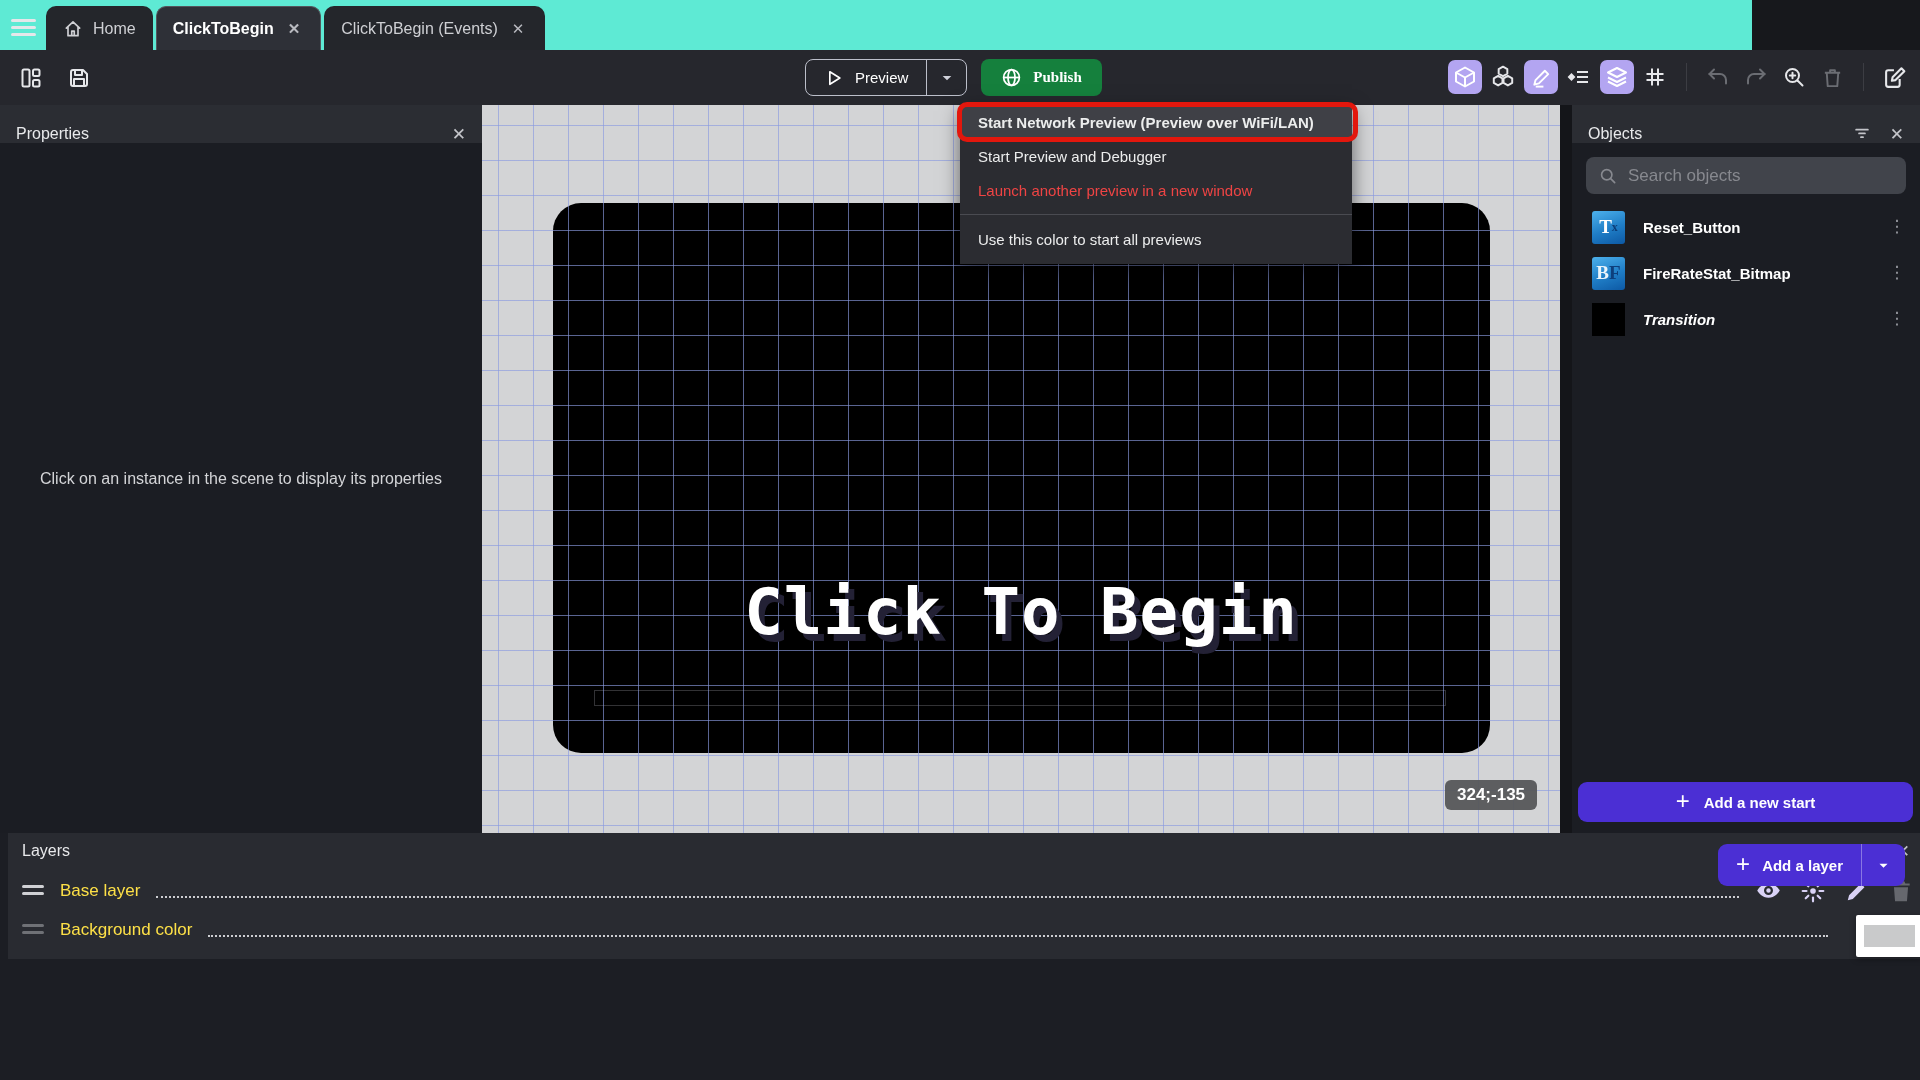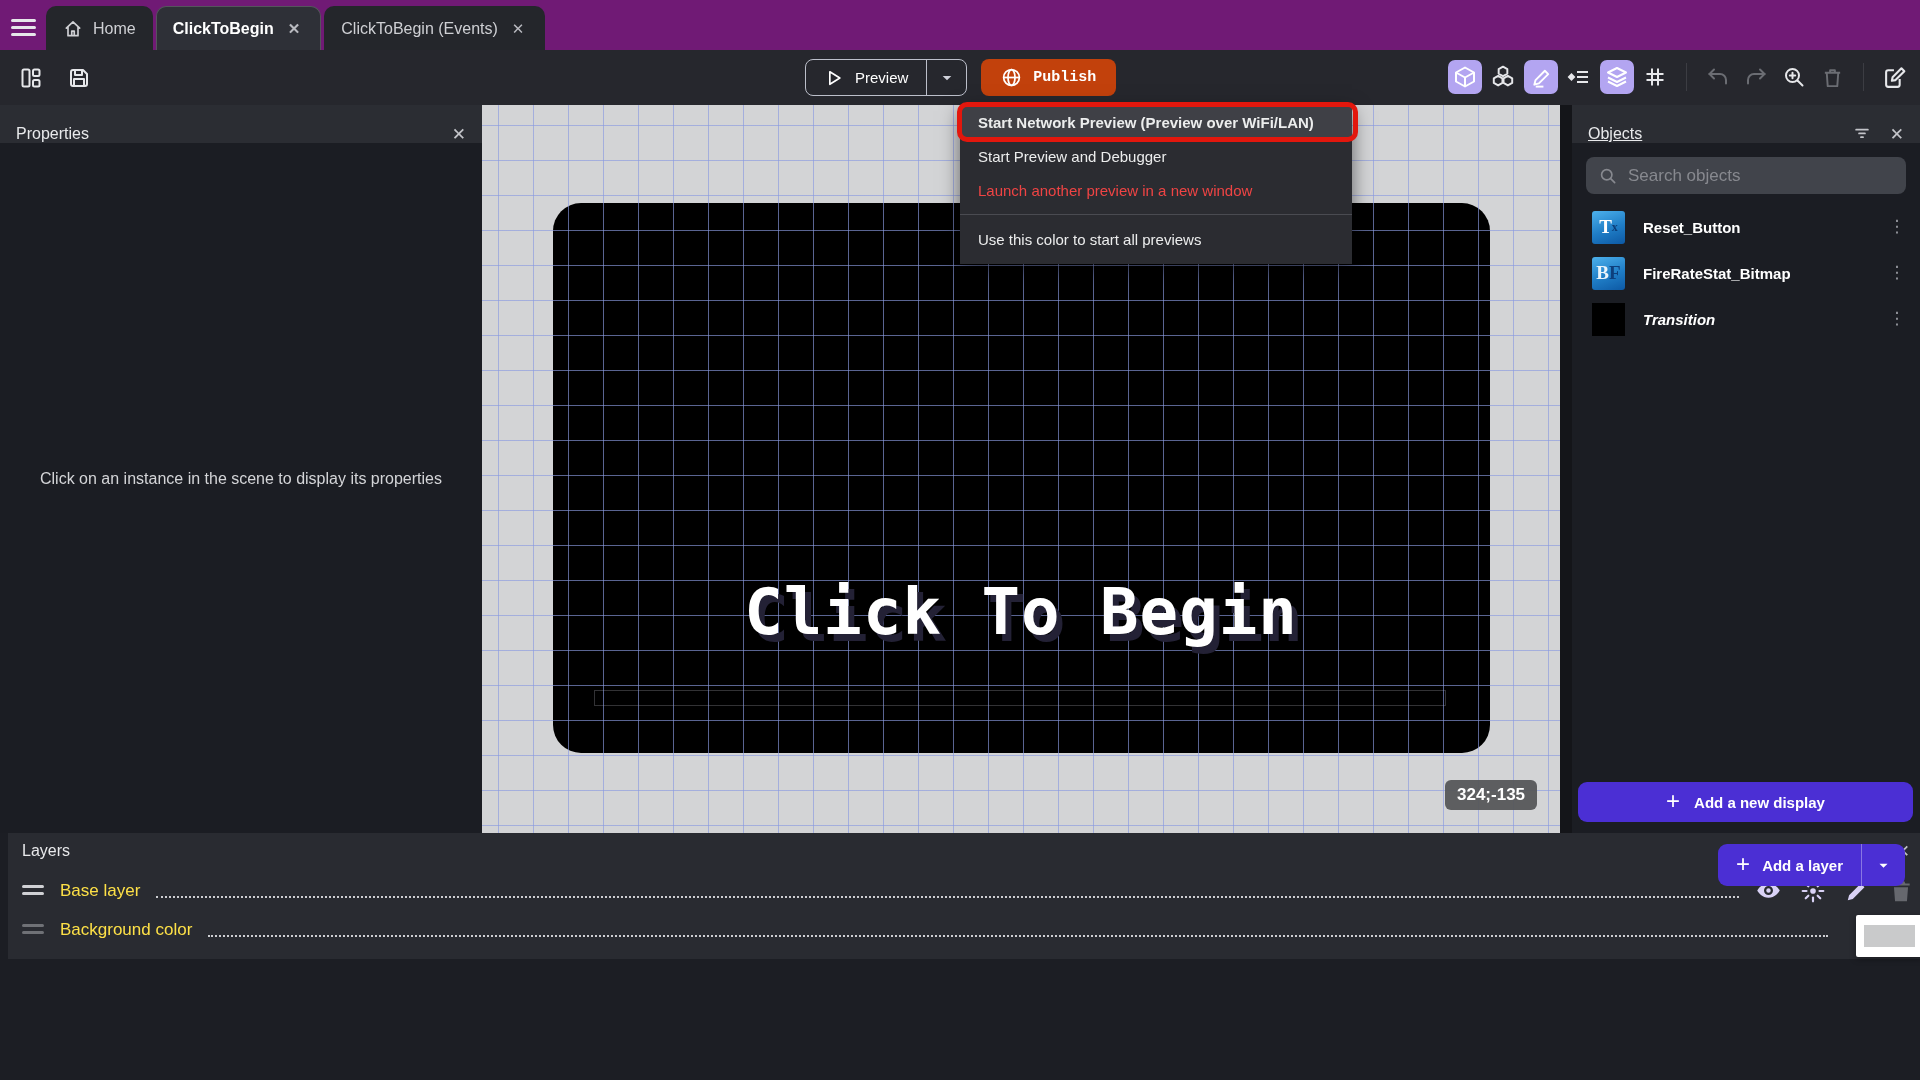--- a/index.html
+++ b/index.html
@@ -1,21 +1,21 @@
 <!DOCTYPE html>
 <html><head>
 <meta charset="utf-8">
 <style>
   * { margin:0; padding:0; box-sizing:border-box; }
   html,body { width:1920px; height:1080px; background:#141519; overflow:hidden;
     font-family:"Liberation Sans", sans-serif; -webkit-font-smoothing:antialiased; }
   .app { position:relative; width:1920px; height:1080px; background:#17181c; }
 
   
-  .tabbar { position:absolute; left:0; top:0; width:1920px; height:50px; background:#701a75;
+  .tabbar { position:absolute; left:0; top:0; width:1752px; height:50px; background:#5eead4;
     display:flex; align-items:flex-end; }
   .hamburger { width:46px; height:44px; display:flex; align-items:center; justify-content:center;
     cursor:pointer; align-self:center; margin-top:4px; }
   .hamburger .bars { width:25px; height:17px; display:flex; flex-direction:column; justify-content:space-between; }
   .hamburger .bars i { display:block; height:3px; border-radius:2px; background:#e6e7ea; }
   .tab { height:44px; display:flex; align-items:center; gap:10px; padding:0 16px;
     background:#24262b; color:#cfd0d4; font-size:16px; border-radius:10px 10px 0 0; cursor:pointer;
     border:1px solid transparent; border-bottom:none; margin-right:3px; }
   .tab.active { background:#2e3037; color:#ffffff; font-weight:bold; border-color:#54555c; }
   .tab .close { font-size:15px; color:#b9bac0; padding:2px 4px; cursor:pointer; line-height:1; }
@@ -29,22 +29,22 @@
     border-radius:7px; cursor:pointer; color:#e6e7ea; }
   .tb-btn.active { background:#b3a5f1; color:#ffffff; }
   .tb-btn.disabled { color:#6b6d73; }
   .tb-center { position:absolute; left:805px; top:9px; display:flex; gap:14px; }
   .preview-split { display:flex; height:37px; border:1px solid #bcbfca; border-radius:8px; overflow:hidden; }
   .preview-main { display:flex; align-items:center; gap:11px; padding:0 18px; color:#ffffff;
     font-weight:normal; font-size:15px; cursor:pointer; }
   .preview-caret { width:40px; display:flex; align-items:center; justify-content:center;
     border-left:1px solid #bcbfca; cursor:pointer; color:#cfd1da; }
   .publish-btn { display:flex; align-items:center; gap:11px; height:37px; padding:0 20px;
-    background:#c2410c; border:none; border-radius:8px; color:#ffffff; font-weight:bold; font-size:15px; cursor:pointer;
-    font-family:Liberation Mono, monospace; }
+    background:#15803d; border:none; border-radius:8px; color:#ffffff; font-weight:bold; font-size:15px; cursor:pointer;
+    font-family:Liberation Serif, serif; }
   .tb-right { position:absolute; right:8px; top:10px; display:flex; align-items:center; gap:4px; }
   .tb-divider { width:1px; height:28px; background:#3c3d43; margin:0 10px; }
 
   
   .main { position:absolute; left:0; top:105px; width:1920px; height:728px; background:#141519; }
 
   
   .properties { position:absolute; left:0; top:0; width:482px; height:728px; background:#1b1d23; }
   .panel-header { height:38px; background:#2b2d33; display:flex; align-items:flex-end;
     justify-content:space-between; padding:0 16px; color:#e8e9eb; font-size:16px; }
@@ -63,21 +63,21 @@
     background-size:35px 35px; background-position:16px 20px; }
   .game-title { position:absolute; left:0; top:470px; width:100%; text-align:center;
     font-family:"DejaVu Sans Mono", monospace; font-weight:bold; font-size:64px; letter-spacing:1px;
     color:#ffffff; text-shadow:6px 7px 0 #232135; white-space:nowrap; }
   .coord-badge { position:absolute; left:963px; top:675px; background:rgba(86,87,90,0.95); color:#ffffff;
     font-size:17px; font-weight:bold; padding:5px 12px; border-radius:6px; }
 
   
   .objects { position:absolute; left:1572px; top:0; width:348px; height:728px; background:#1b1d23; }
   .objects .panel-header { gap:18px; }
-  .objects .ph-title { flex:1;text-decoration:underline; }
+  .objects .ph-title { flex:1; }
   .search-box { margin:14px 14px 10px 14px; height:37px; background:#41444b; border-radius:8px;
     display:flex; align-items:center; gap:10px; padding:0 12px; color:#87898f; }
   .search-box input { flex:1; background:transparent; border:none; outline:none; color:#22c55e;
     font-size:17px; font-family:"Liberation Sans",sans-serif; }
   .search-box input::placeholder { color:#87898f; }
   .obj-row { height:46px; display:flex; align-items:center; gap:18px; padding:0 10px 0 20px; cursor:pointer; }
   .obj-icon { width:33px; height:33px; border-radius:3px; flex:0 0 auto;
     display:flex; align-items:center; justify-content:center;
     background:linear-gradient(160deg,#4db1ec 0%,#1f7dc6 55%,#0d59a4 100%);
     color:#ffffff; font-family:"Liberation Serif", serif; font-weight:bold; font-size:19px; }
@@ -345,21 +345,21 @@
         <span class="kebab">⋮</span>
       </div>
       <div class="obj-row">
         <span class="obj-icon black"></span>
         <span class="obj-name italic">Transition</span>
         <span class="kebab">⋮</span>
       </div>
 
       <button class="add-object-btn">
         <span class="plus-glyph">+</span>
-        <span>Add a new display</span>
+        <span>Add a new start</span>
       </button>
     </aside>
   </div>
 
   <div class="preview-menu">
     <div class="menu-item highlighted">
       <span>Start Network Preview (Preview over WiFi/LAN)</span>
       <span class="red-box"></span>
     </div>
     <div class="menu-item">

